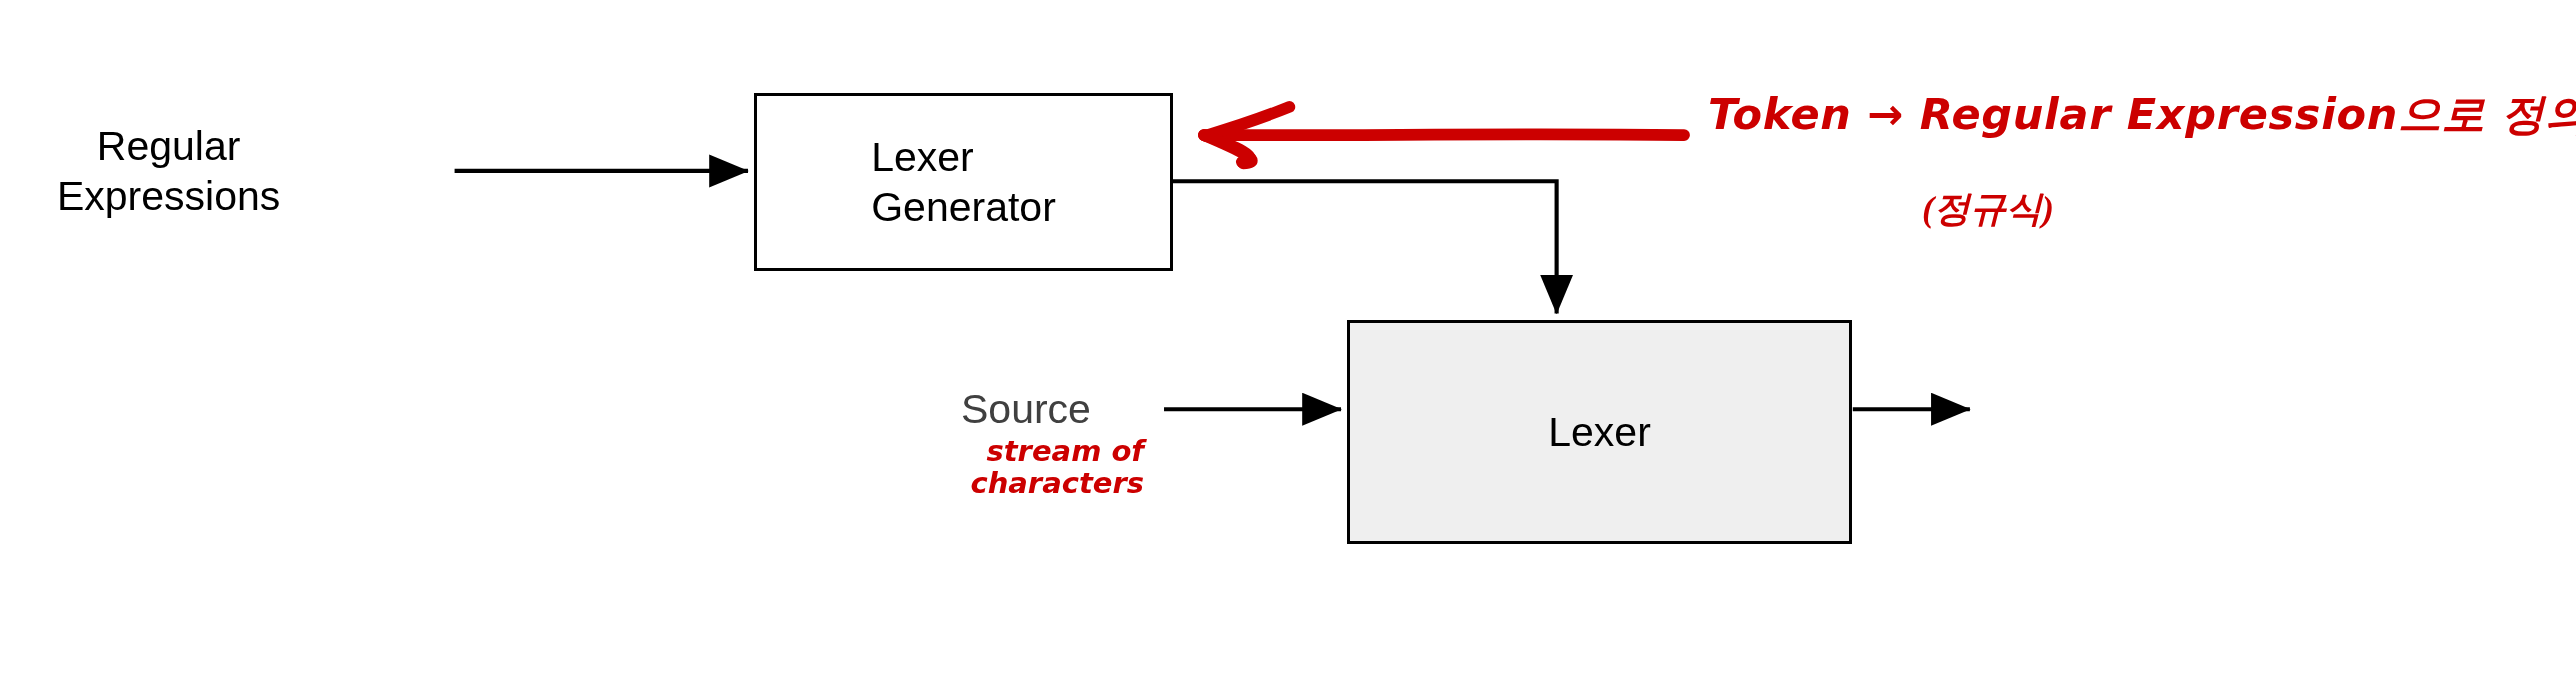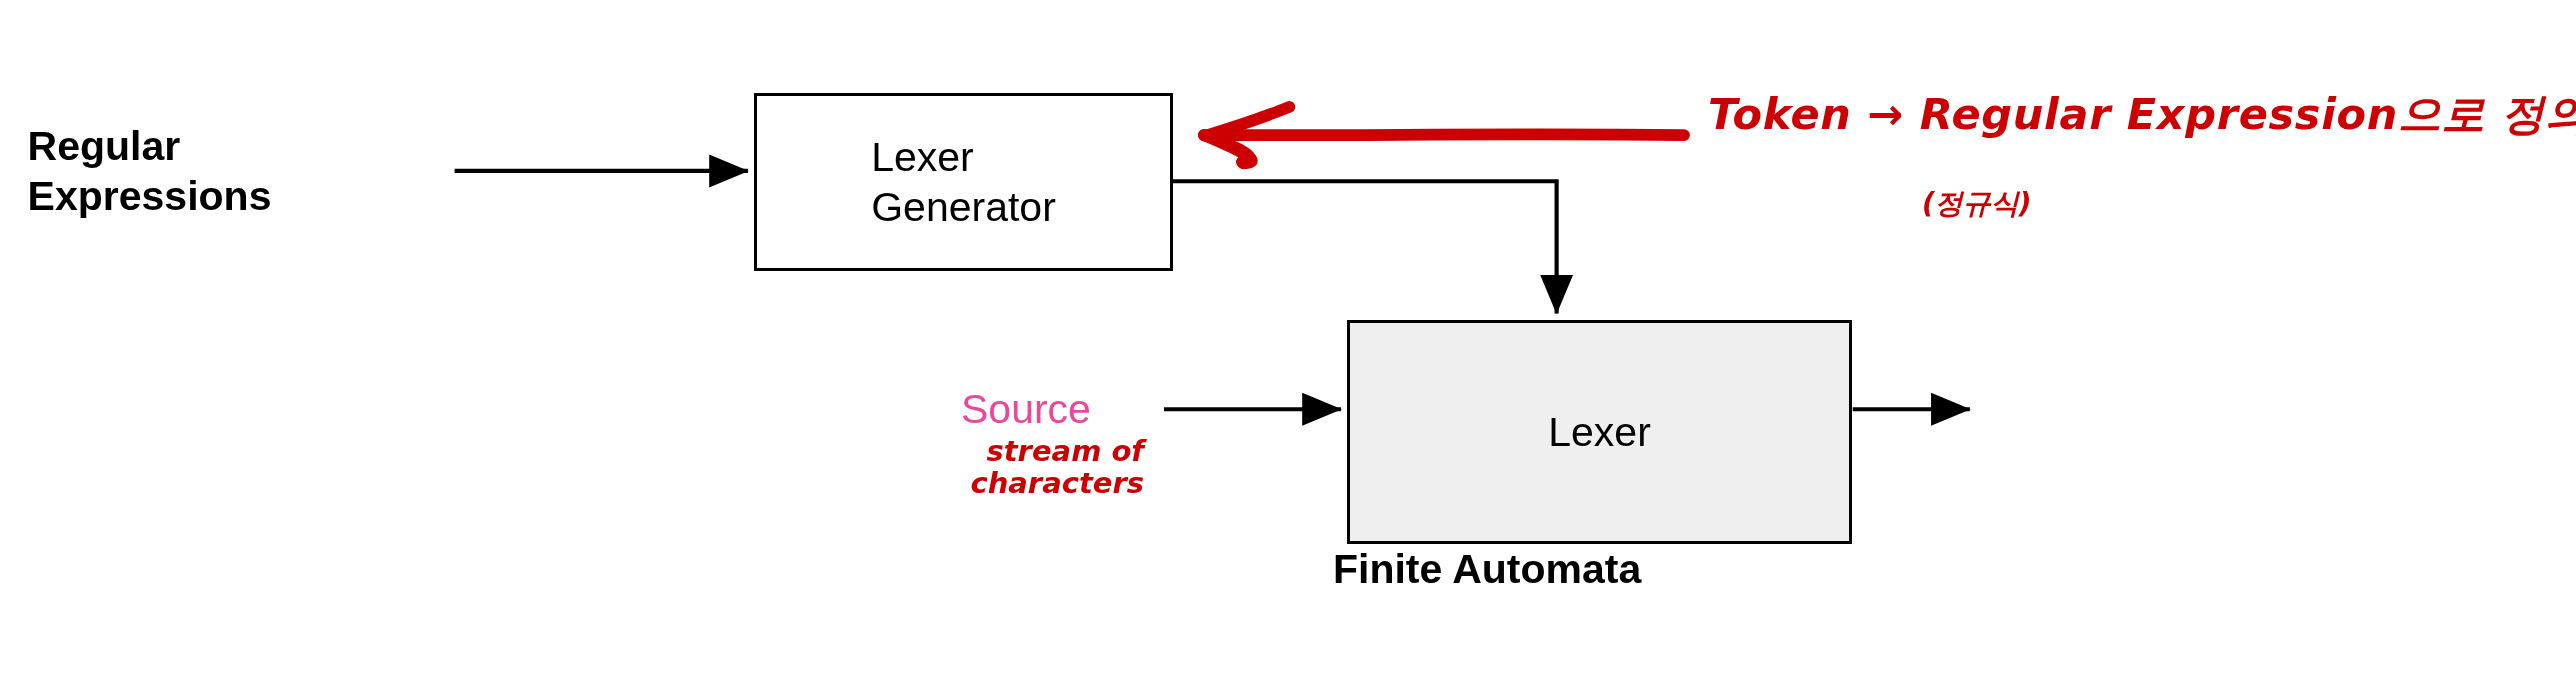--- a/index.html
+++ b/index.html
@@ -13,32 +13,32 @@
     height: 689px;
     background: #ffffff;
     overflow: hidden;
     font-family: "Liberation Sans", sans-serif;
     color: #000000;
   }
   .abs { position: absolute; }
 
   
   .label-bold {
-    font-weight: bold;
+    font-weight: normal;
     font-size: 41px;
     line-height: 1.22;
-    text-align: left;
+    text-align: center;
     color: #000000;
     white-space: pre-line;
   }
   .label-plain {
     font-weight: normal;
     font-size: 41px;
     line-height: 1.22;
-    color: #ec4899;
+    color: #404040;
     white-space: pre-line;
   }
 
   
   .node-box {
     box-sizing: border-box;
     border: 3.4px solid #000000;
     display: flex;
     align-items: center;
     justify-content: center;
@@ -69,21 +69,22 @@
     font-family: "DejaVu Sans", sans-serif;
     font-weight: bold;
     font-style: italic;
     white-space: nowrap;
   }
   #hand-token-regex {
     font-size: 43px;
     letter-spacing: 0.7px;
   }
   #hand-jeonggyusik {
-    font-size: 28px;
+    font-size: 36px;
+    font-family: Liberation Serif, serif;
   }
   #hand-stream-of-characters {
     font-size: 29px;
     line-height: 1.12;
     text-align: right;
     white-space: pre-line;
   }
 </style>
 </head>
 <body>
@@ -121,21 +122,20 @@
 
   <div class="abs node-box" id="box-lexer-generator" style="left:754px; top:93px; width:419px; height:178px;">
     <span class="node-text">Lexer
 Generator</span>
   </div>
 
   <div class="abs node-box" id="box-lexer" style="left:1347px; top:320px; width:505px; height:224px;">
     <span class="node-text">Lexer</span>
   </div>
 
-  <div class="abs label-bold" id="label-finite-automata" style="left:1333px; top:544px; width:505px;">Finite Automata</div>
 
   <div class="abs label-plain" id="label-source" style="left:961px; top:384px; width:207px; text-align:left;">Source</div>
 
   <div class="abs hand" id="hand-stream-of-characters" style="left:944px; top:435px; width:200px;">stream of
 characters</div>
 
 
   <div class="abs hand" id="hand-token-regex" style="left:1708px; top:86px;">Token → Regular Expression으로 정의</div>
 
   <div class="abs hand" id="hand-jeonggyusik" style="left:1922px; top:185px;">(정규식)</div>

